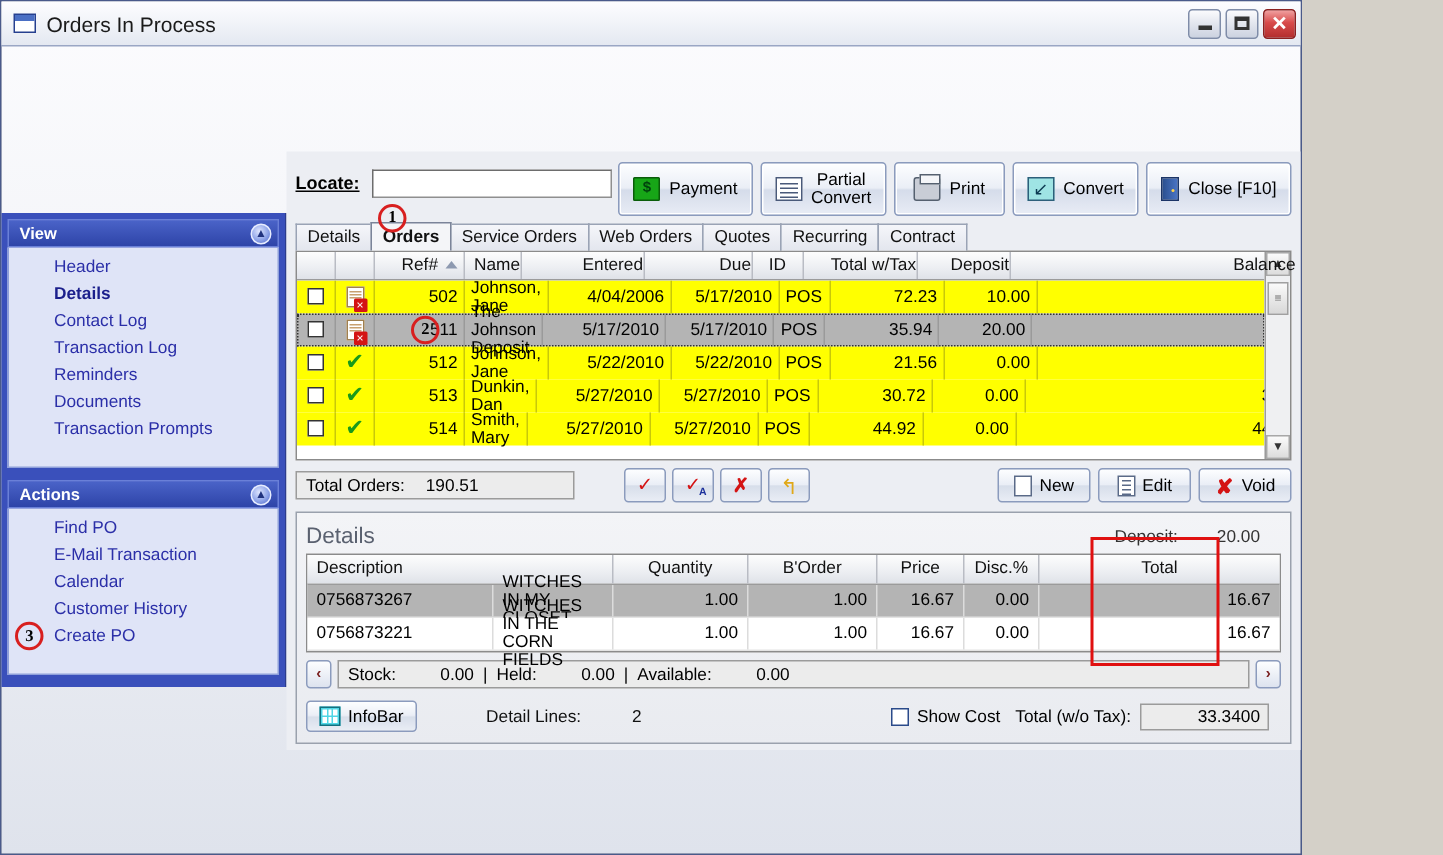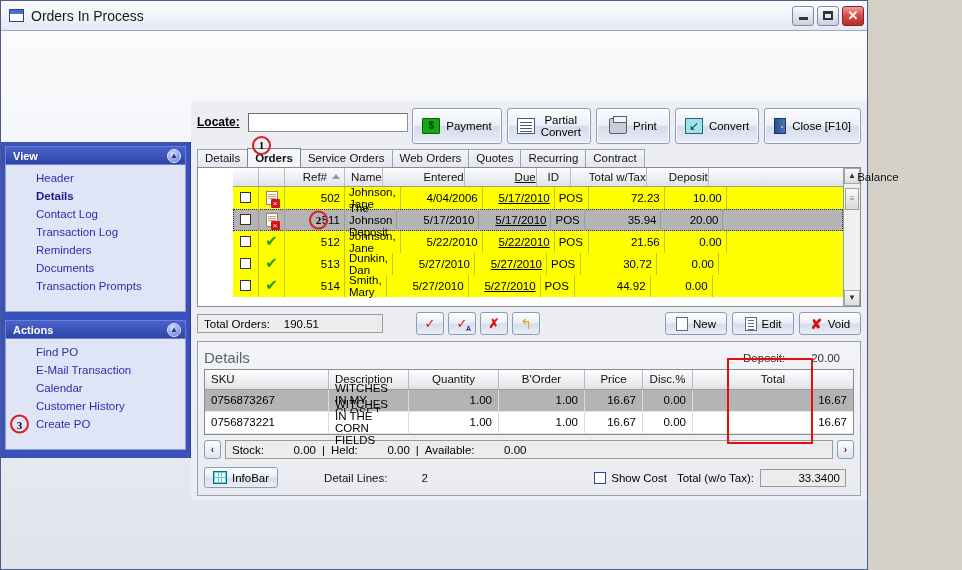--- a/index.html
+++ b/index.html
@@ -158,42 +158,42 @@
     height: 19px; border-color:#7b8499;
     position: relative; z-index: 3;
   }
   .marker.m1 { left: 55px; top: -12px; }
 
   
   .grid-wrap {
     flex: 0 0 140px; display: flex;
     border: 1px solid #8b8b8b; background:#fff; margin-top: 0;
   }
-  .grid-main { flex: 1 1 auto; min-width: 0; display: flex; flex-direction: column; margin-left: 35px; }
+  .grid-main { flex: 1 1 auto; min-width: 0; display: flex; flex-direction: column; }
   .ghead { display: flex; height: 19px; flex: 0 0 19px;
     background: linear-gradient(180deg,#fdfdfd 0%,#eceef2 60%,#dfe2e8 100%);
     border-bottom: 1px solid #9b9b9b; }
   .ghead > div {
     border-right: 1px solid #b9bcc4; font-size: 11.5px; color:#111;
     display:flex; align-items:center; justify-content:center; position:relative;
   }
   .grows { flex: 1 1 auto; overflow: hidden; }
   .grow { display: flex; height: 22px; background: #ffff00; }
   .grow.sel { background: #b4b4b4; outline: 1px dotted #333; outline-offset:-1px; }
   .grow > div {
     border-right: 1px solid #c8c80a; display:flex; align-items:center;
     font-size: 11.5px; color:#000; padding: 0 4px; position: relative;
   }
   .grow.sel > div { border-right-color:#9a9a9a; }
   .c-chk { flex:0 0 26px; justify-content:center !important; padding:0 !important; }
   .c-ico { flex:0 0 26px; justify-content:center !important; padding:0 !important; }
   .c-ref { flex:0 0 60px; justify-content:flex-end !important; }
   .c-name{ flex:1 1 120px; }
   .c-ent { flex:0 0 82px; justify-content:flex-end !important; }
-  .c-due { flex:0 0 72px; justify-content:flex-end !important;text-decoration:underline; }
+  .c-due { flex:0 0 72px; justify-content:flex-end !important; }
   .c-id  { flex:0 0 34px; }
   .c-tot { flex:0 0 76px; justify-content:flex-end !important; }
   .c-dep { flex:0 0 62px; justify-content:flex-end !important; }
   .c-bal { flex:0 0 190px; justify-content:flex-end !important; border-right:none !important; }
   .cb { width:11px;height:11px;border:1px solid #333;background:#fff; }
   .icon-doc-x { width:12px;height:14px;background:#fff;border:1px solid #a08050;position:relative; }
   .icon-doc-x:before{content:"";position:absolute;left:1px;top:2px;width:8px;height:1px;background:#c8a070;box-shadow:0 2px 0 #c8a070,0 4px 0 #c8a070;}
   .icon-doc-x:after{content:"\00d7";position:absolute;right:-3px;bottom:-4px;width:9px;height:9px;background:#d41414;color:#fff;font-size:8px;line-height:9px;text-align:center;border-radius:1px;}
   .icon-check { color:#1a9a1a; font-size:15px; font-weight:bold; line-height:1; font-family:"DejaVu Sans",sans-serif; }
   .marker.m2 { left: 24px; top: 50%; transform: translateY(-50%); }
@@ -576,21 +576,20 @@
           <span class="details-title">Details</span>
           <span class="dep-wrap">
             <span>Deposit:</span>
             <span>20.00</span>
           </span>
         </div>
 
         <div class="dtable-wrap">
           <div class="bo-highlight"></div>
           <div class="dhead">
-            <div class="d-sku">SKU</div>
             <div class="d-desc">Description</div>
             <div class="d-qty" style="justify-content:center !important;">Quantity</div>
             <div class="d-bo" style="justify-content:center !important;">B'Order</div>
             <div class="d-price" style="justify-content:center !important;">Price</div>
             <div class="d-disc" style="justify-content:center !important;">Disc.%</div>
             <div class="d-total" style="justify-content:center !important;">Total</div>
           </div>
 
           <div class="drow sel">
             <div class="d-sku">0756873267</div>

